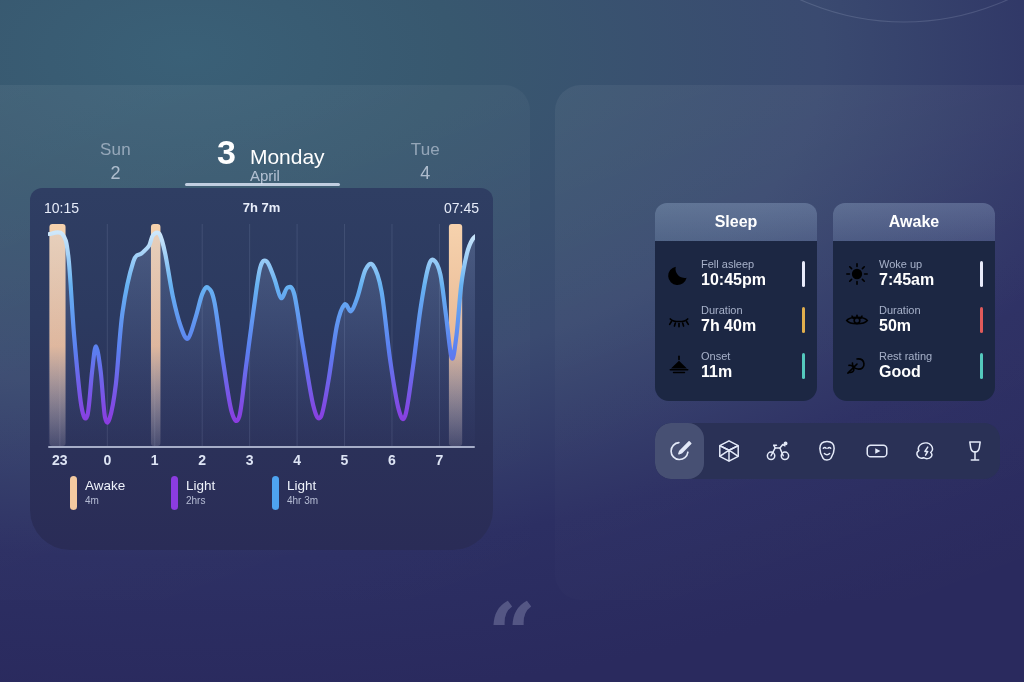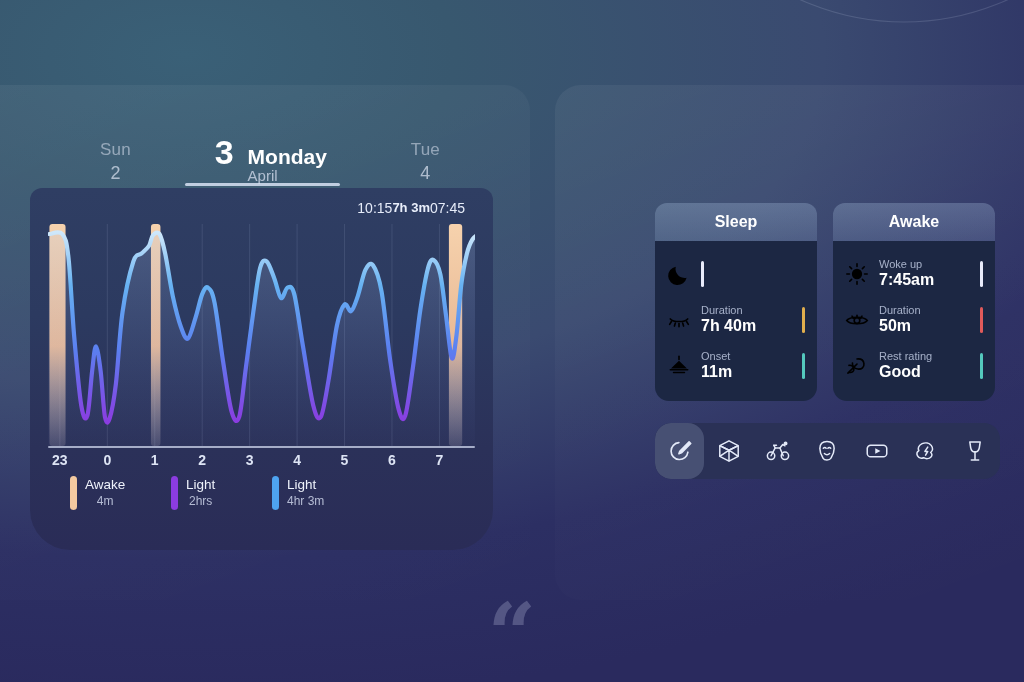--- a/index.html
+++ b/index.html
@@ -43,40 +43,40 @@
     position: absolute; left: 100px; top: 128px;
     width: 340px; height: 58px;
     display: flex; align-items: flex-end; justify-content: space-between;
   }
   .daynav-side { text-align: center; color: rgba(226,232,246,.52); padding-bottom: 2px; }
   .daynav-side .dow  { font-size: 17px; letter-spacing: .2px; }
   .daynav-side .num  { font-size: 18px; margin-top: 3px; color: rgba(232,238,252,.66); }
   .daynav-center { display: flex; align-items: baseline; gap: 14px; padding-bottom: 1px; }
   .daynav-center .big-num { font-size: 34px; font-weight: 700; color: #fff; line-height: 1; }
   .daynav-center .labels { line-height: 1.12; }
-  .daynav-center .weekday { font-size: 21px; font-weight: 700; color: #fff; }
+  .daynav-center .weekday { font-size: 21px; font-weight: 400; color: #fff; }
   .daynav-center .month   { font-size: 15px; color: rgba(222,229,245,.72); }
   .daynav-underline {
     position: absolute; left: 185px; top: 183px;
     width: 155px; height: 3px; border-radius: 2px;
     background: rgba(222,230,248,.82);
   }
 
   
   #chart-card {
     position: absolute; left: 30px; top: 188px;
     width: 463px; height: 362px;
     border-radius: 12px 12px 40px 40px;
     background: linear-gradient(180deg, #2f3e63 0%, #2c3a60 35%, #2b3159 72%, #2a2c57 100%);
     overflow: hidden;
   }
   .chart-times {
     position: absolute; left: 0; right: 0; top: 12px;
-    display: flex; justify-content: flex-end;
-    padding: 0 28px;
+    display: flex; justify-content: space-between;
+    padding: 0 14px;
     font-size: 14px; color: #e6ecf9;
   }
   .chart-times .mid { font-size: 13px; font-weight: 700; color: #e9effb; }
   .chart-plot { position: absolute; left: 18px; top: 36px; width: 427px; height: 222px; }
   .chart-axis-line {
     position: absolute; left: 18px; top: 258px; width: 427px; height: 2px;
     background: rgba(214,222,242,.72); border-radius: 2px;
   }
   .chart-ticks {
     position: absolute; left: 18px; top: 264px; width: 427px; height: 18px;
@@ -86,21 +86,21 @@
     font-size: 14px; font-weight: 700; color: #dde4f4;
   }
   .chart-legend {
     position: absolute; left: 40px; top: 288px; width: 420px;
     display: flex;
   }
   .legend-item { display: flex; align-items: center; gap: 8px; width: 101px; }
   .legend-swatch { width: 7px; height: 34px; border-radius: 4px; flex: none; }
   .legend-text { line-height: 1.25; }
   .legend-name { font-size: 13.5px; color: #eef2fb; }
-  .legend-val  { font-size: 12px; color: rgba(215,223,242,.80); text-align: center; }
+  .legend-val  { font-size: 10px; color: rgba(215,223,242,.80); }
 
   
   .statcard { position: absolute; width: 162px; }
   #sleep-card { left: 655px; top: 203px; }
   #awake-card { left: 833px; top: 203px; }
   .statcard-head {
     height: 38px; border-radius: 12px 12px 0 0;
     display: flex; align-items: center; justify-content: center;
     background: linear-gradient(180deg, rgba(170,195,225,.30), rgba(150,178,212,.20));
     font-size: 16px; font-weight: 700; color: #fff;
@@ -170,21 +170,21 @@
   <div class="daynav-side">
     <div class="dow">Tue</div>
     <div class="num">4</div>
   </div>
 </div>
 <div class="daynav-underline"></div>
 
 <div id="chart-card">
   <div class="chart-times">
     <span>10:15</span>
-    <span class="mid">7h 3m</span>
+    <span class="mid">7h 7m</span>
     <span>07:45</span>
   </div>
 
   <svg class="chart-plot" id="chart-plot" viewBox="0 0 427 222" preserveAspectRatio="none">
       <defs>
         <linearGradient id="lineGrad" x1="0" y1="0" x2="0" y2="1">
           <stop offset="0%" stop-color="#cfe8fb"></stop>
           <stop offset="28%" stop-color="#67b2f2"></stop>
           <stop offset="62%" stop-color="#5b7ff0"></stop>
           <stop offset="100%" stop-color="#8b3ce0"></stop>
@@ -255,20 +255,24 @@
 
 <div class="statcard" id="sleep-card">
   <div class="statcard-head">Sleep</div>
   <div class="statcard-body" id="sleep-rows">
       <div class="stat-row">
         <div class="stat-icon">
           <svg viewBox="0 0 24 24">
             <path d="M19 15.5A8.5 8.5 0 0 1 9 5.2 8.6 8.6 0 1 0 19 15.5z" fill="currentColor"></path>
           </svg>
         </div>
+        <div class="stat-text">
+          <div class="stat-label">Fell asleep</div>
+          <div class="stat-value">10:45pm</div>
+        </div>
         <div class="stat-accent" style="background:#e9ecfb"></div>
       </div>
       <div class="stat-row">
         <div class="stat-icon">
           <svg viewBox="0 0 24 24">
             <g fill="none" stroke="currentColor" stroke-width="1.5" stroke-linecap="round">
               <path d="M4 11c2.6 3.2 13.4 3.2 16 0"></path>
               <path d="M5 13.4 3.4 16"></path>
               <path d="M8.6 14.8 7.8 17.6"></path>
               <path d="M12 15.2v3"></path>

